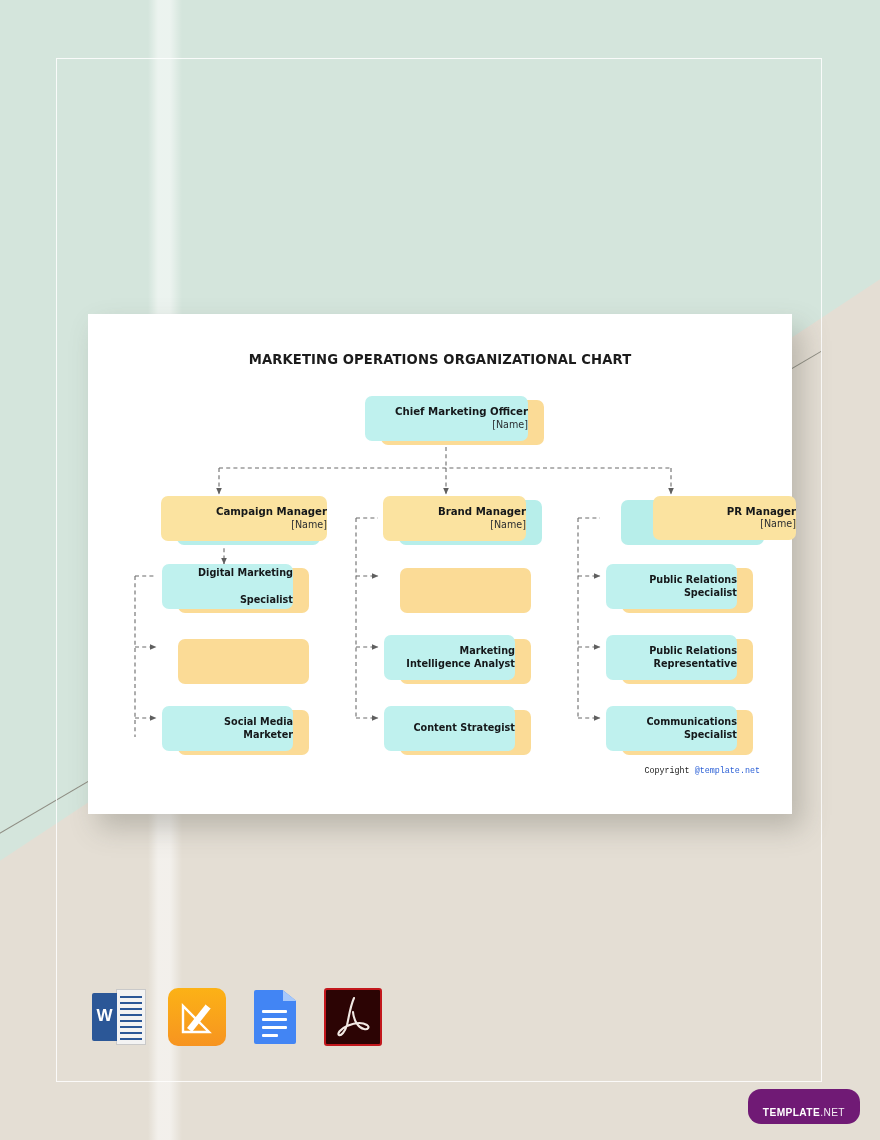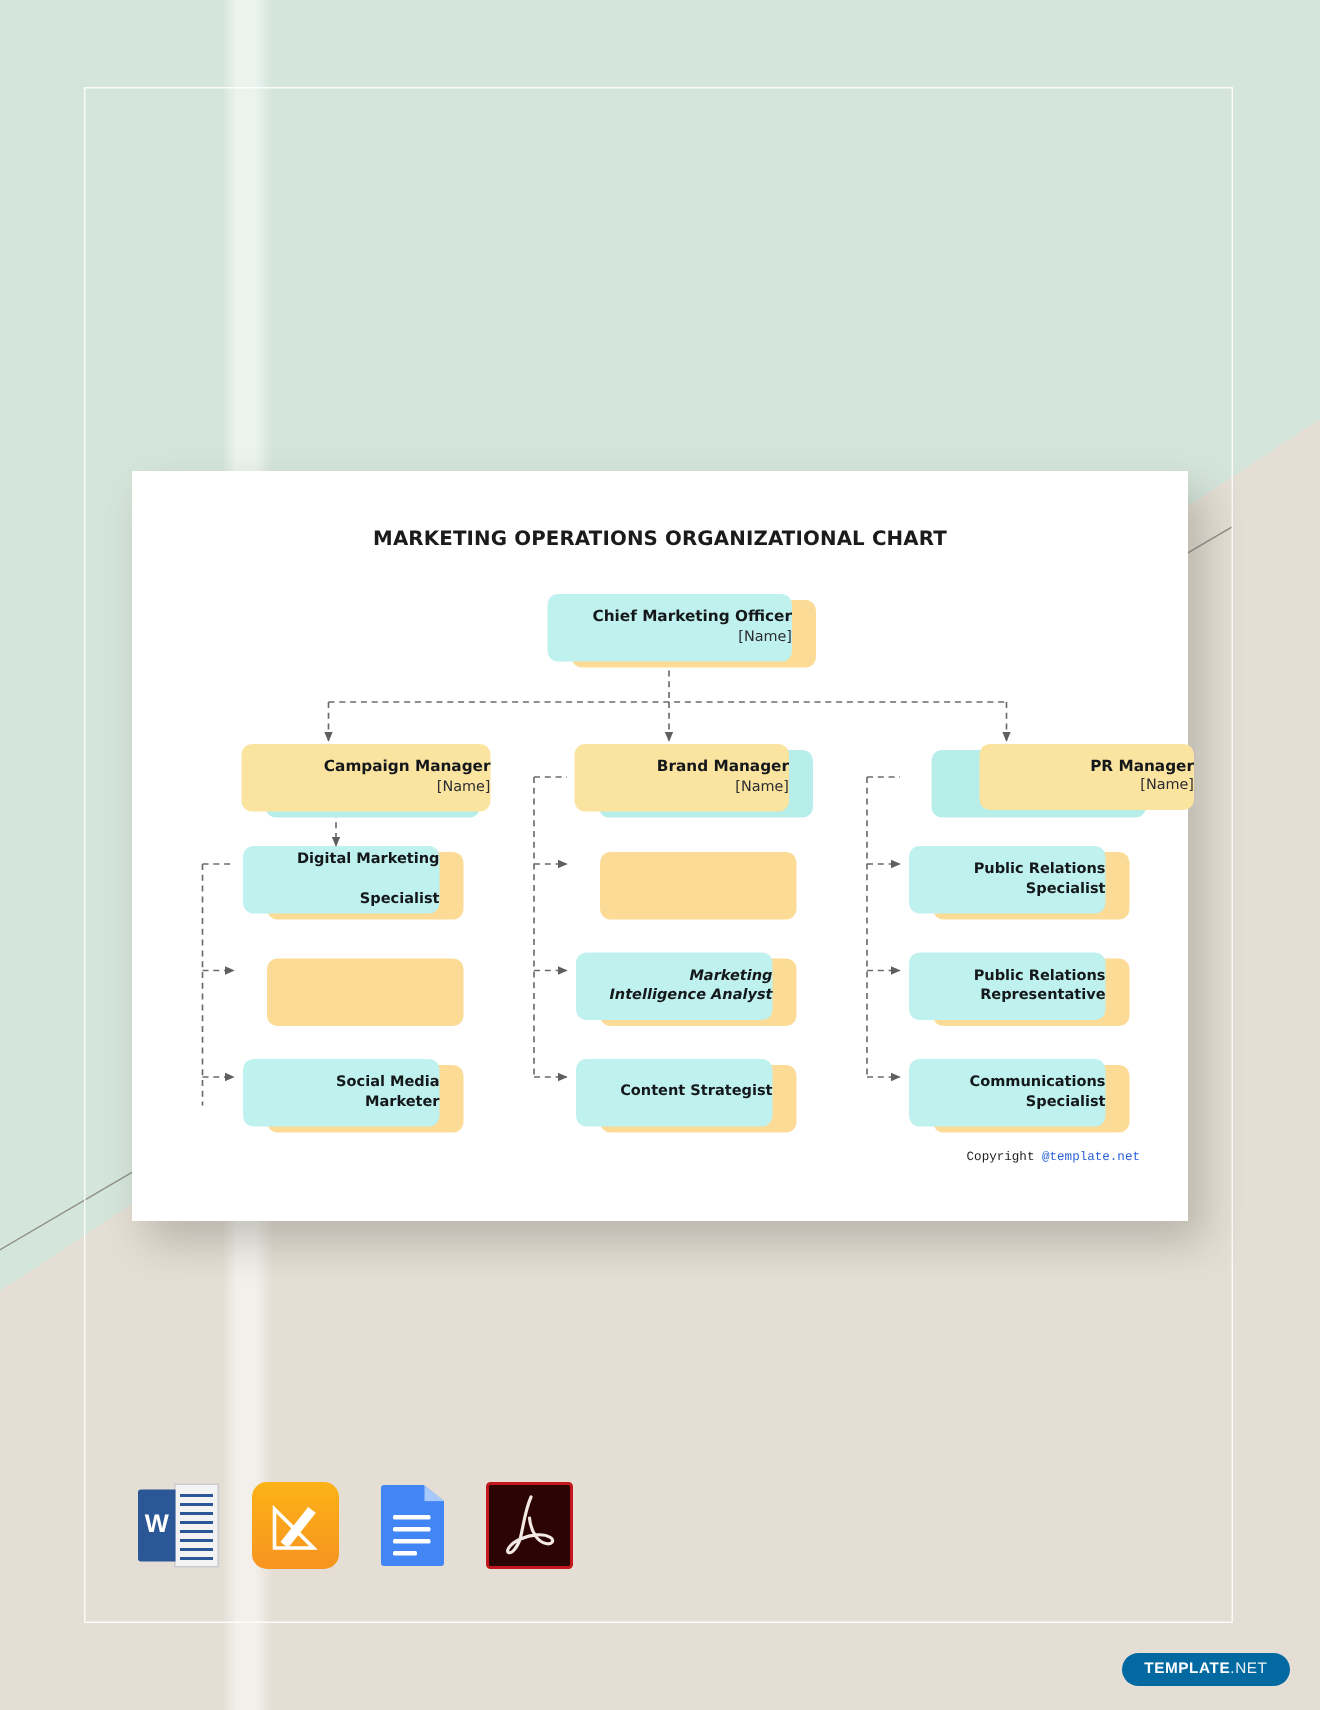--- a/index.html
+++ b/index.html
@@ -235,24 +235,24 @@
   }
   .ic-pdf .a-glyph {
     position: absolute; left: 10px; top: 7px; width: 38px; height: 44px;
   }
 
   
   #tn-badge {
     position: absolute;
     right: 20px;
     bottom: 16px;
-    background: #0369a1;
+    background: #701a75;
     color: #ffffff;
     border-radius: 13px;
-    padding: 5px 15px 6px;
+    padding: 18px 15px 6px;
     font-size: 10.2px;
     font-weight: bold;
     letter-spacing: 0.4px;
     font-family: "Liberation Sans", sans-serif;
   }
   #tn-badge .dim { font-weight: normal; opacity: 0.92; }
 </style>
 </head>
 <body>
 
@@ -339,21 +339,21 @@
 
     <div class="shadow-chip gold" style="left:90px; top:396px; width:131px; height:45px;"></div>
     <div class="node cyan leaf" style="left:74px; top:392px; width:131px; height:45px;">
       <span class="nm">Social Media</span>
       <span class="nm">Marketer</span>
     </div>
 
     <div class="shadow-chip gold" style="left:312px; top:254px; width:131px; height:45px;"></div>
 
     <div class="shadow-chip gold" style="left:312px; top:325px; width:131px; height:45px;"></div>
-    <div class="node cyan leaf" style="left:296px; top:321px; width:131px; height:45px;font-style:italic;">
+    <div class="node cyan leaf" style="left:296px; top:321px; width:131px; height:45px;">
       <span class="nm">Marketing</span>
       <span class="nm">Intelligence Analyst</span>
     </div>
 
     <div class="shadow-chip gold" style="left:312px; top:396px; width:131px; height:45px;"></div>
     <div class="node cyan leaf" style="left:296px; top:392px; width:131px; height:45px;">
       <span class="nm">Content Strategist</span>
     </div>
 
     <div class="shadow-chip gold" style="left:534px; top:254px; width:131px; height:45px;"></div>

